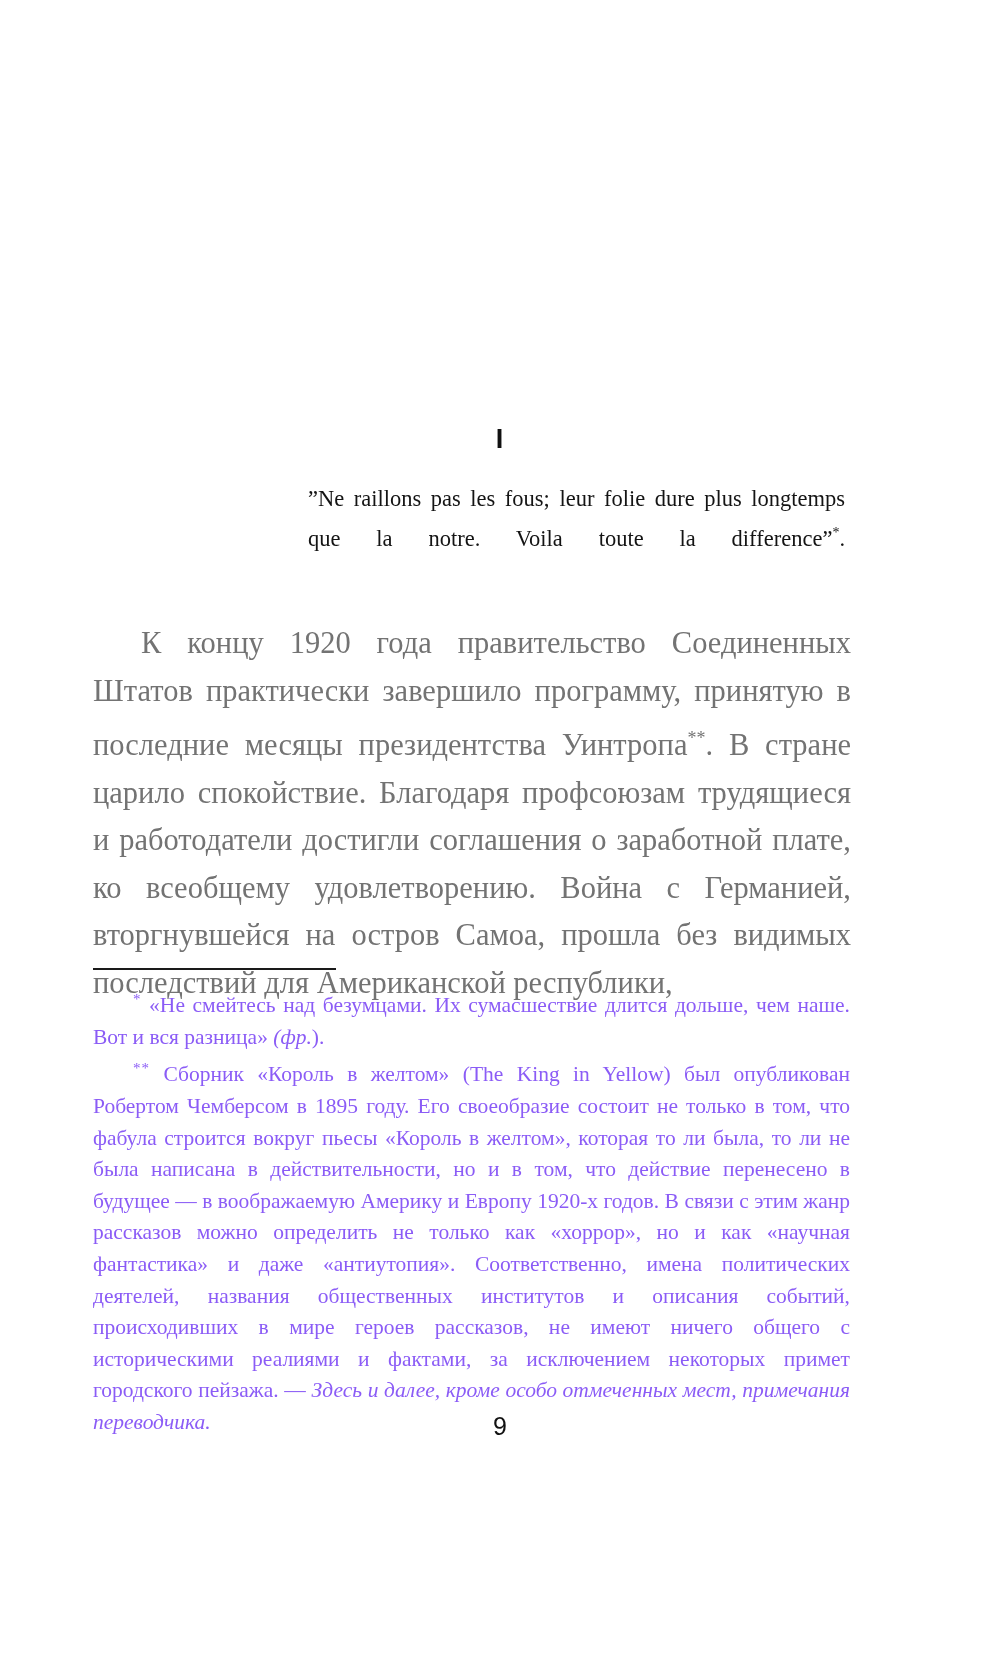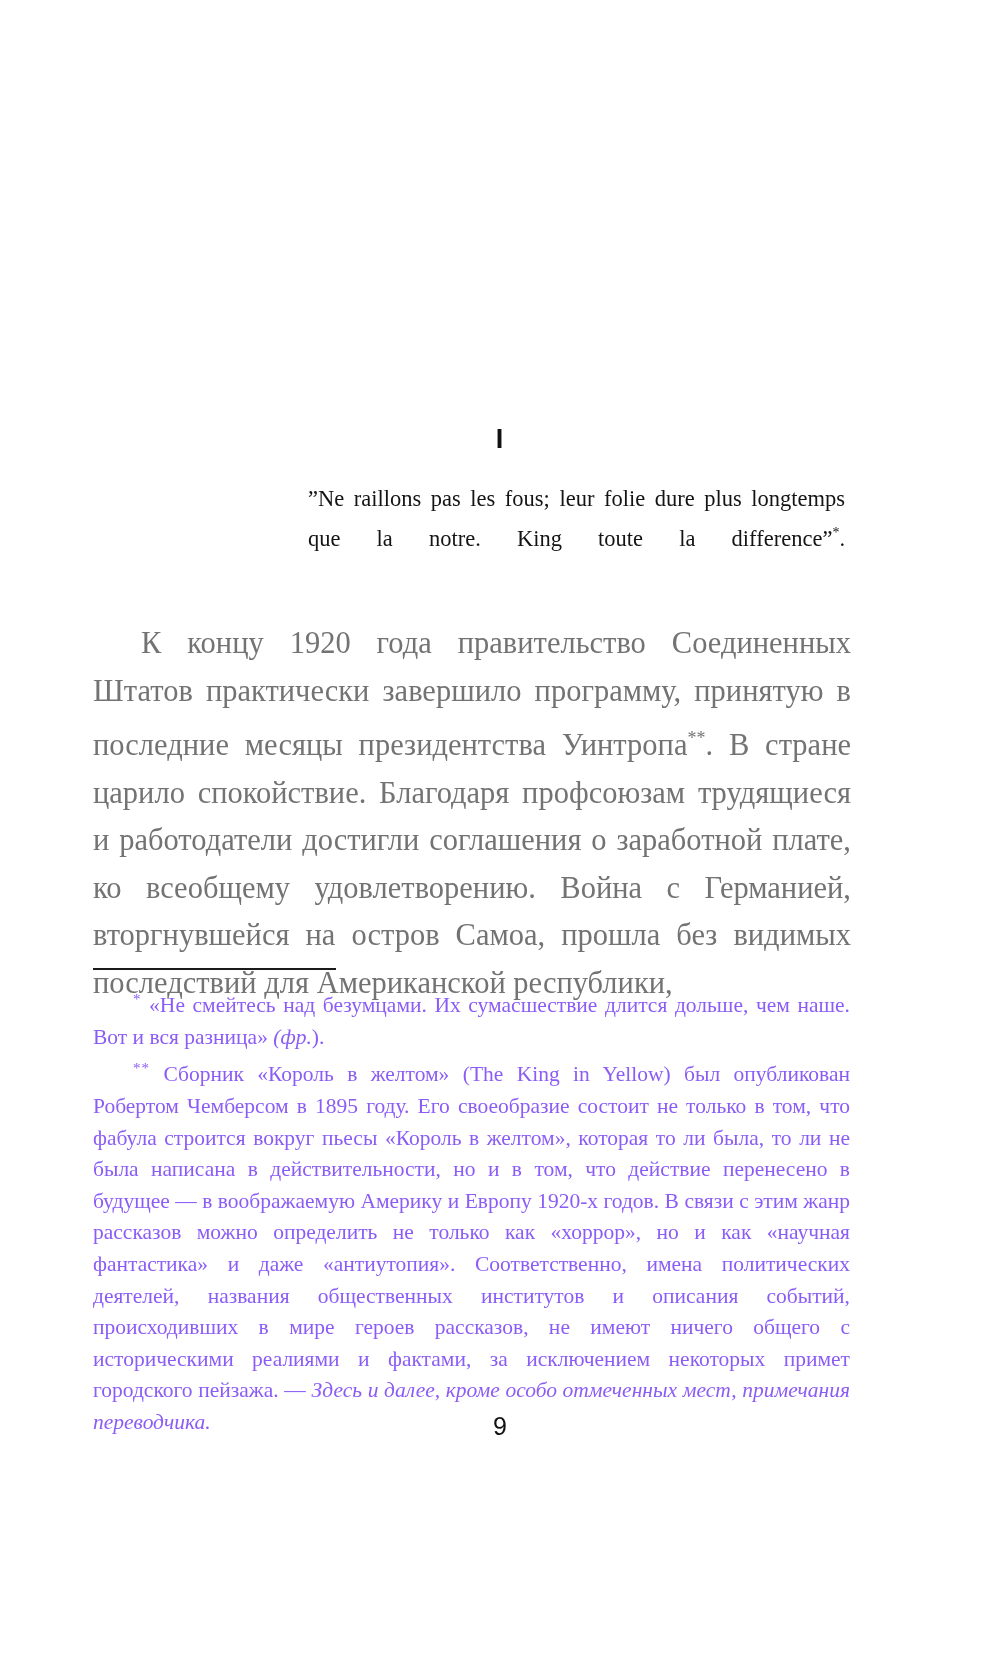--- a/index.html
+++ b/index.html
@@ -112,21 +112,21 @@
   }
 </style>
 </head>
 <body>
 
 <div class="page">
 
   <div class="chapter-number">I</div>
 
   <div class="epigraph">
-    <span>”Ne raillons pas les fous; leur folie dure plus longtemps que la notre. King toute la difference”</span><span class="sup">*</span>.
+    <span>”Ne raillons pas les fous; leur folie dure plus longtemps que la notre. Voila toute la difference”</span><span class="sup">*</span>.
   </div>
 
   <div class="body-text">
     <span class="indent"></span><span>К концу 1920 года правительство Соединенных Штатов практически завершило программу, принятую в последние месяцы президентства Уинтропа</span><span class="sup">**</span><span>. В стране царило спокойствие. Благодаря профсоюзам трудящиеся и работодатели достигли соглашения о заработной плате, ко всеобщему удовлетворению. Война с Германией, вторгнувшейся на остров Самоа, прошла без видимых последствий для Американской республики,</span>
   </div>
 
   <div class="footnote-rule"></div>
 
   <div class="footnotes">
     <p>

